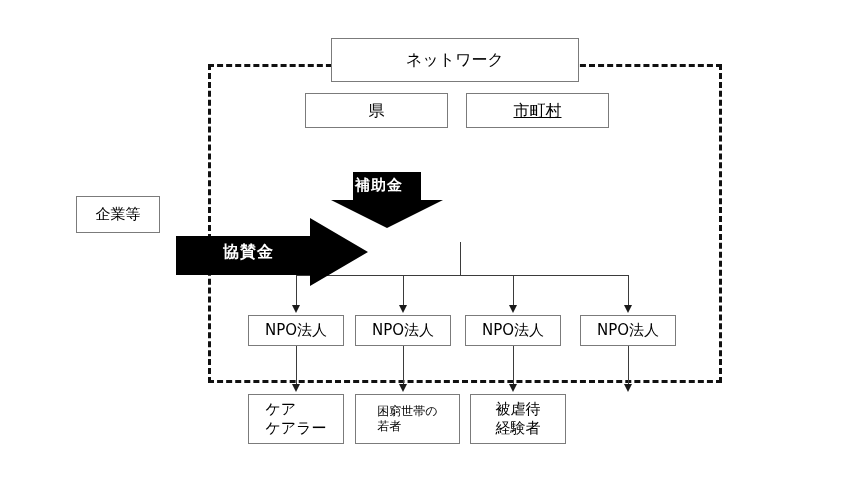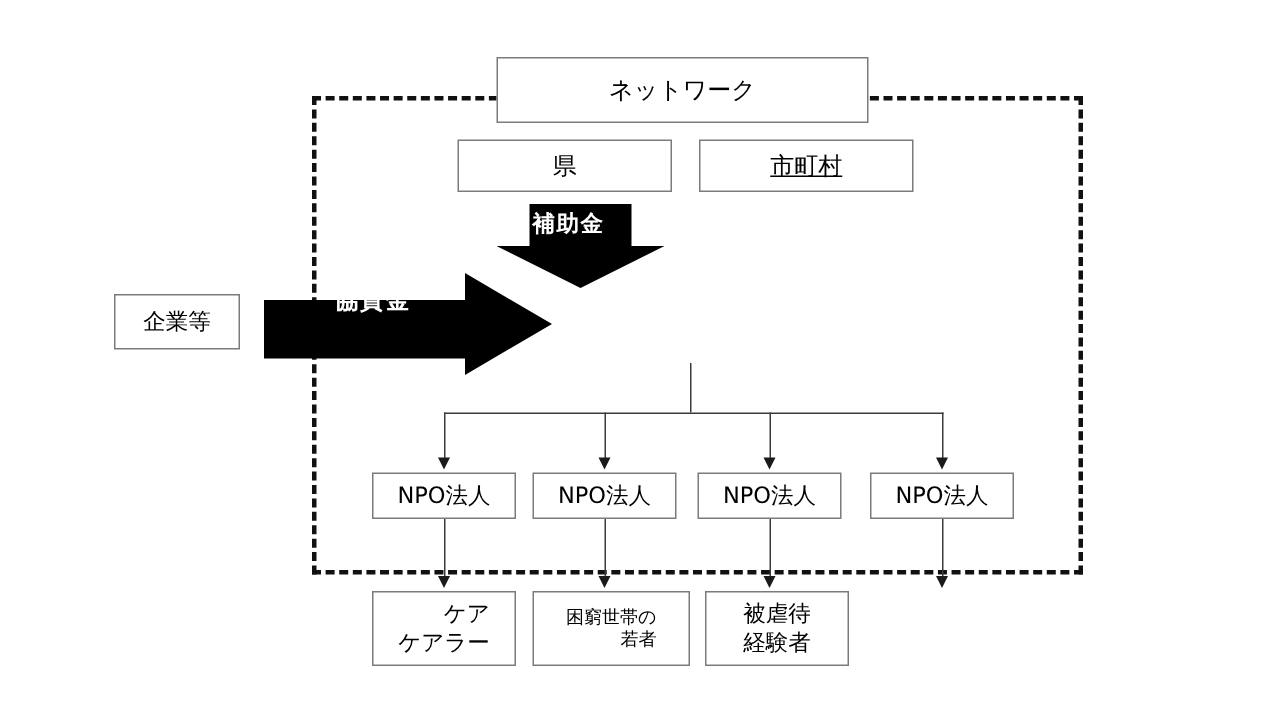--- a/index.html
+++ b/index.html
@@ -28,21 +28,21 @@
   }
   
   .node {
     position: absolute;
     box-sizing: border-box;
     border: 1px solid #7b7b7b;
     background: #ffffff;
     display: flex;
     align-items: center;
     justify-content: center;
-    text-align: right;
+    text-align: left;
     line-height: 1.25;
     color: #000000;
     z-index: 3;
   }
   .node .label { display: block; }
   .node .label .ln { display: block; }
 
   .fs-16 { font-size: 16px; }
   .fs-15 { font-size: 15px; }
   .fs-14 { font-size: 12px; }
@@ -63,20 +63,21 @@
     border-left: 4px solid transparent;
     border-right: 4px solid transparent;
     border-top: 8px solid #1a1a1a;
     z-index: 4;
   }
 
   
   .block-arrow {
     position: absolute;
     z-index: 5;
+    margin-top: 36px;
   }
   .block-arrow svg { display: block; }
   .block-arrow .arrow-text {
     position: absolute;
     color: #ffffff;
     font-weight: bold;
     letter-spacing: 1px;
     white-space: nowrap;
     z-index: 6;
   }
@@ -108,21 +109,21 @@
   </div>
 
   <div class="node fs-15" style="left:76px; top:196px; width:84px; height:37px;">
     <span class="label">企業等</span>
   </div>
 
   <div class="block-arrow" style="left:176px; top:182px; width:192px; height:68px;">
     <svg width="192" height="68" viewBox="0 0 192 68">
       <polygon points="0,18 134,18 134,0 192,34 134,68 134,57 0,57" fill="#000000"></polygon>
     </svg>
-    <span class="arrow-text fs-16" style="left:47px; top:8px;text-align:right;">協賛金</span>
+    <span class="arrow-text fs-16" style="left:47px; top:24px;text-align:right;">協賛金</span>
   </div>
 
 
   <div class="line-v" style="left:460px; top:242px; height:33px;"></div>
   <div class="line-h" style="left:296px; top:275px; width:333px;"></div>
 
   <div class="line-v" style="left:296px; top:275px; height:32px;"></div>
   <div class="arrowhead-down" style="left:292px; top:305px;"></div>
 
   <div class="line-v" style="left:403px; top:275px; height:32px;"></div>

